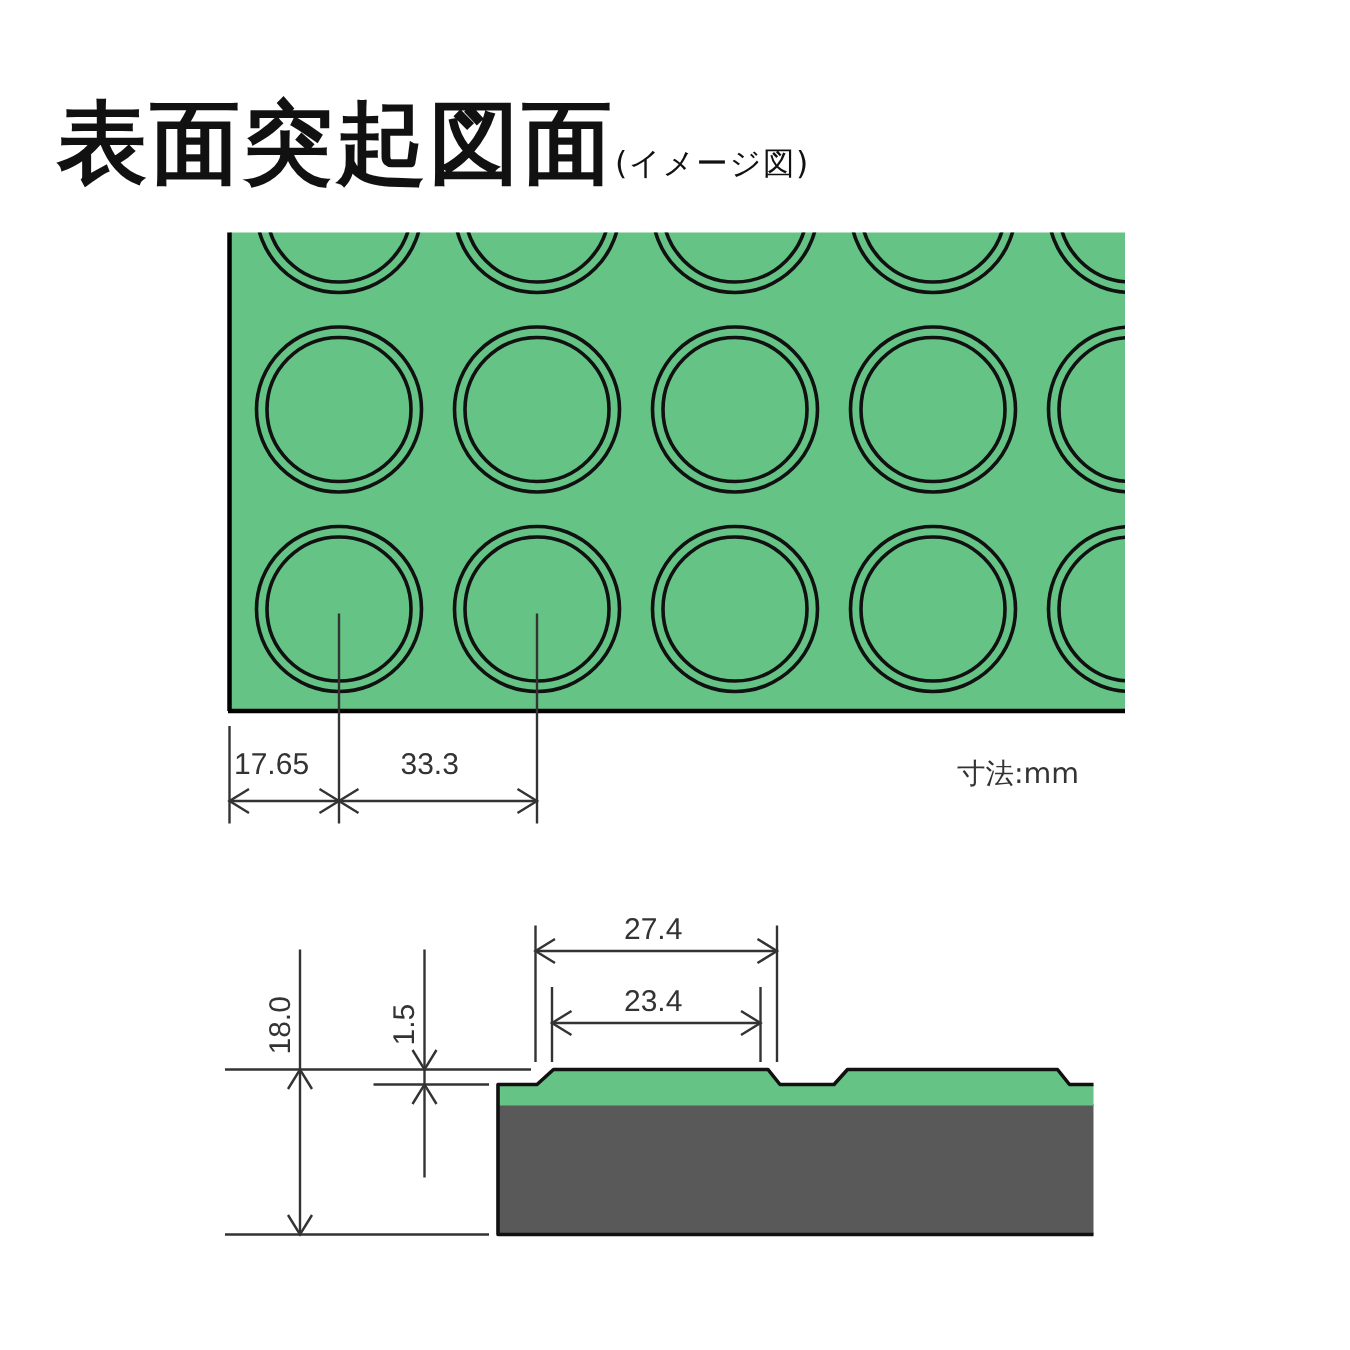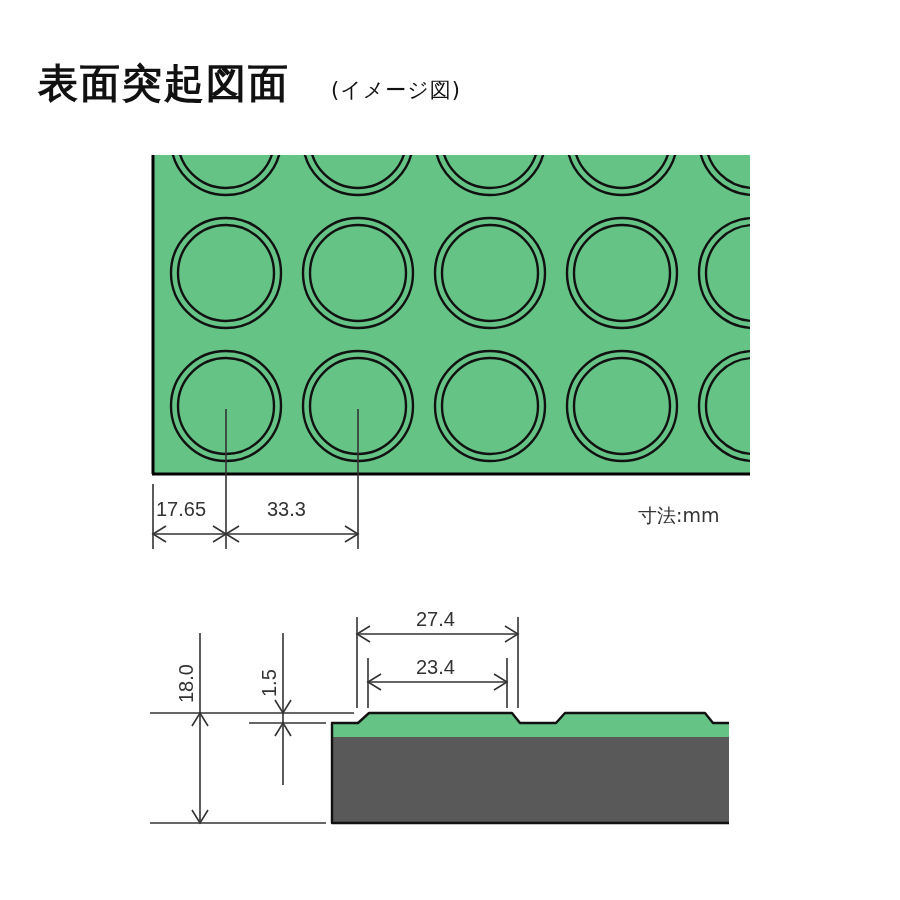--- a/index.html
+++ b/index.html
@@ -1,19 +1,19 @@
 <!DOCTYPE html>
 <html><head>
   <meta charset="utf-8">
   <style>
     html, body { margin: 0; padding: 0; background: #ffffff; }
     body { width: 900px; height: 900px; position: relative; overflow: hidden; font-family: "DejaVu Sans", "Liberation Sans", sans-serif; }
     .title { position: absolute; left: 38px; top: 56px; white-space: nowrap; color: #111; }
-    .title .main { font-size: 40px; font-weight: bold; letter-spacing: 2px; }
-    .title .sub { font-size: 21px; font-weight: normal; letter-spacing: 1px; margin-left: 41px; }
+    .title .main { font-size: 60px; font-weight: bold; letter-spacing: 2px; }
+    .title .sub { font-size: 21px; font-weight: normal; letter-spacing: 1px; }
     svg { position: absolute; left: 0; top: 0; }
     .dim-text { font-family: "Liberation Sans", "DejaVu Sans", sans-serif; font-size: 20px; fill: #333; }
     .unit-text { font-family: "DejaVu Sans", sans-serif; font-size: 19px; fill: #333; }
   </style>
 </head>
 <body>
 
 <div class="title">
   <span class="main">表面突起図面</span><span class="sub">(イメージ図)</span>
 </div>

